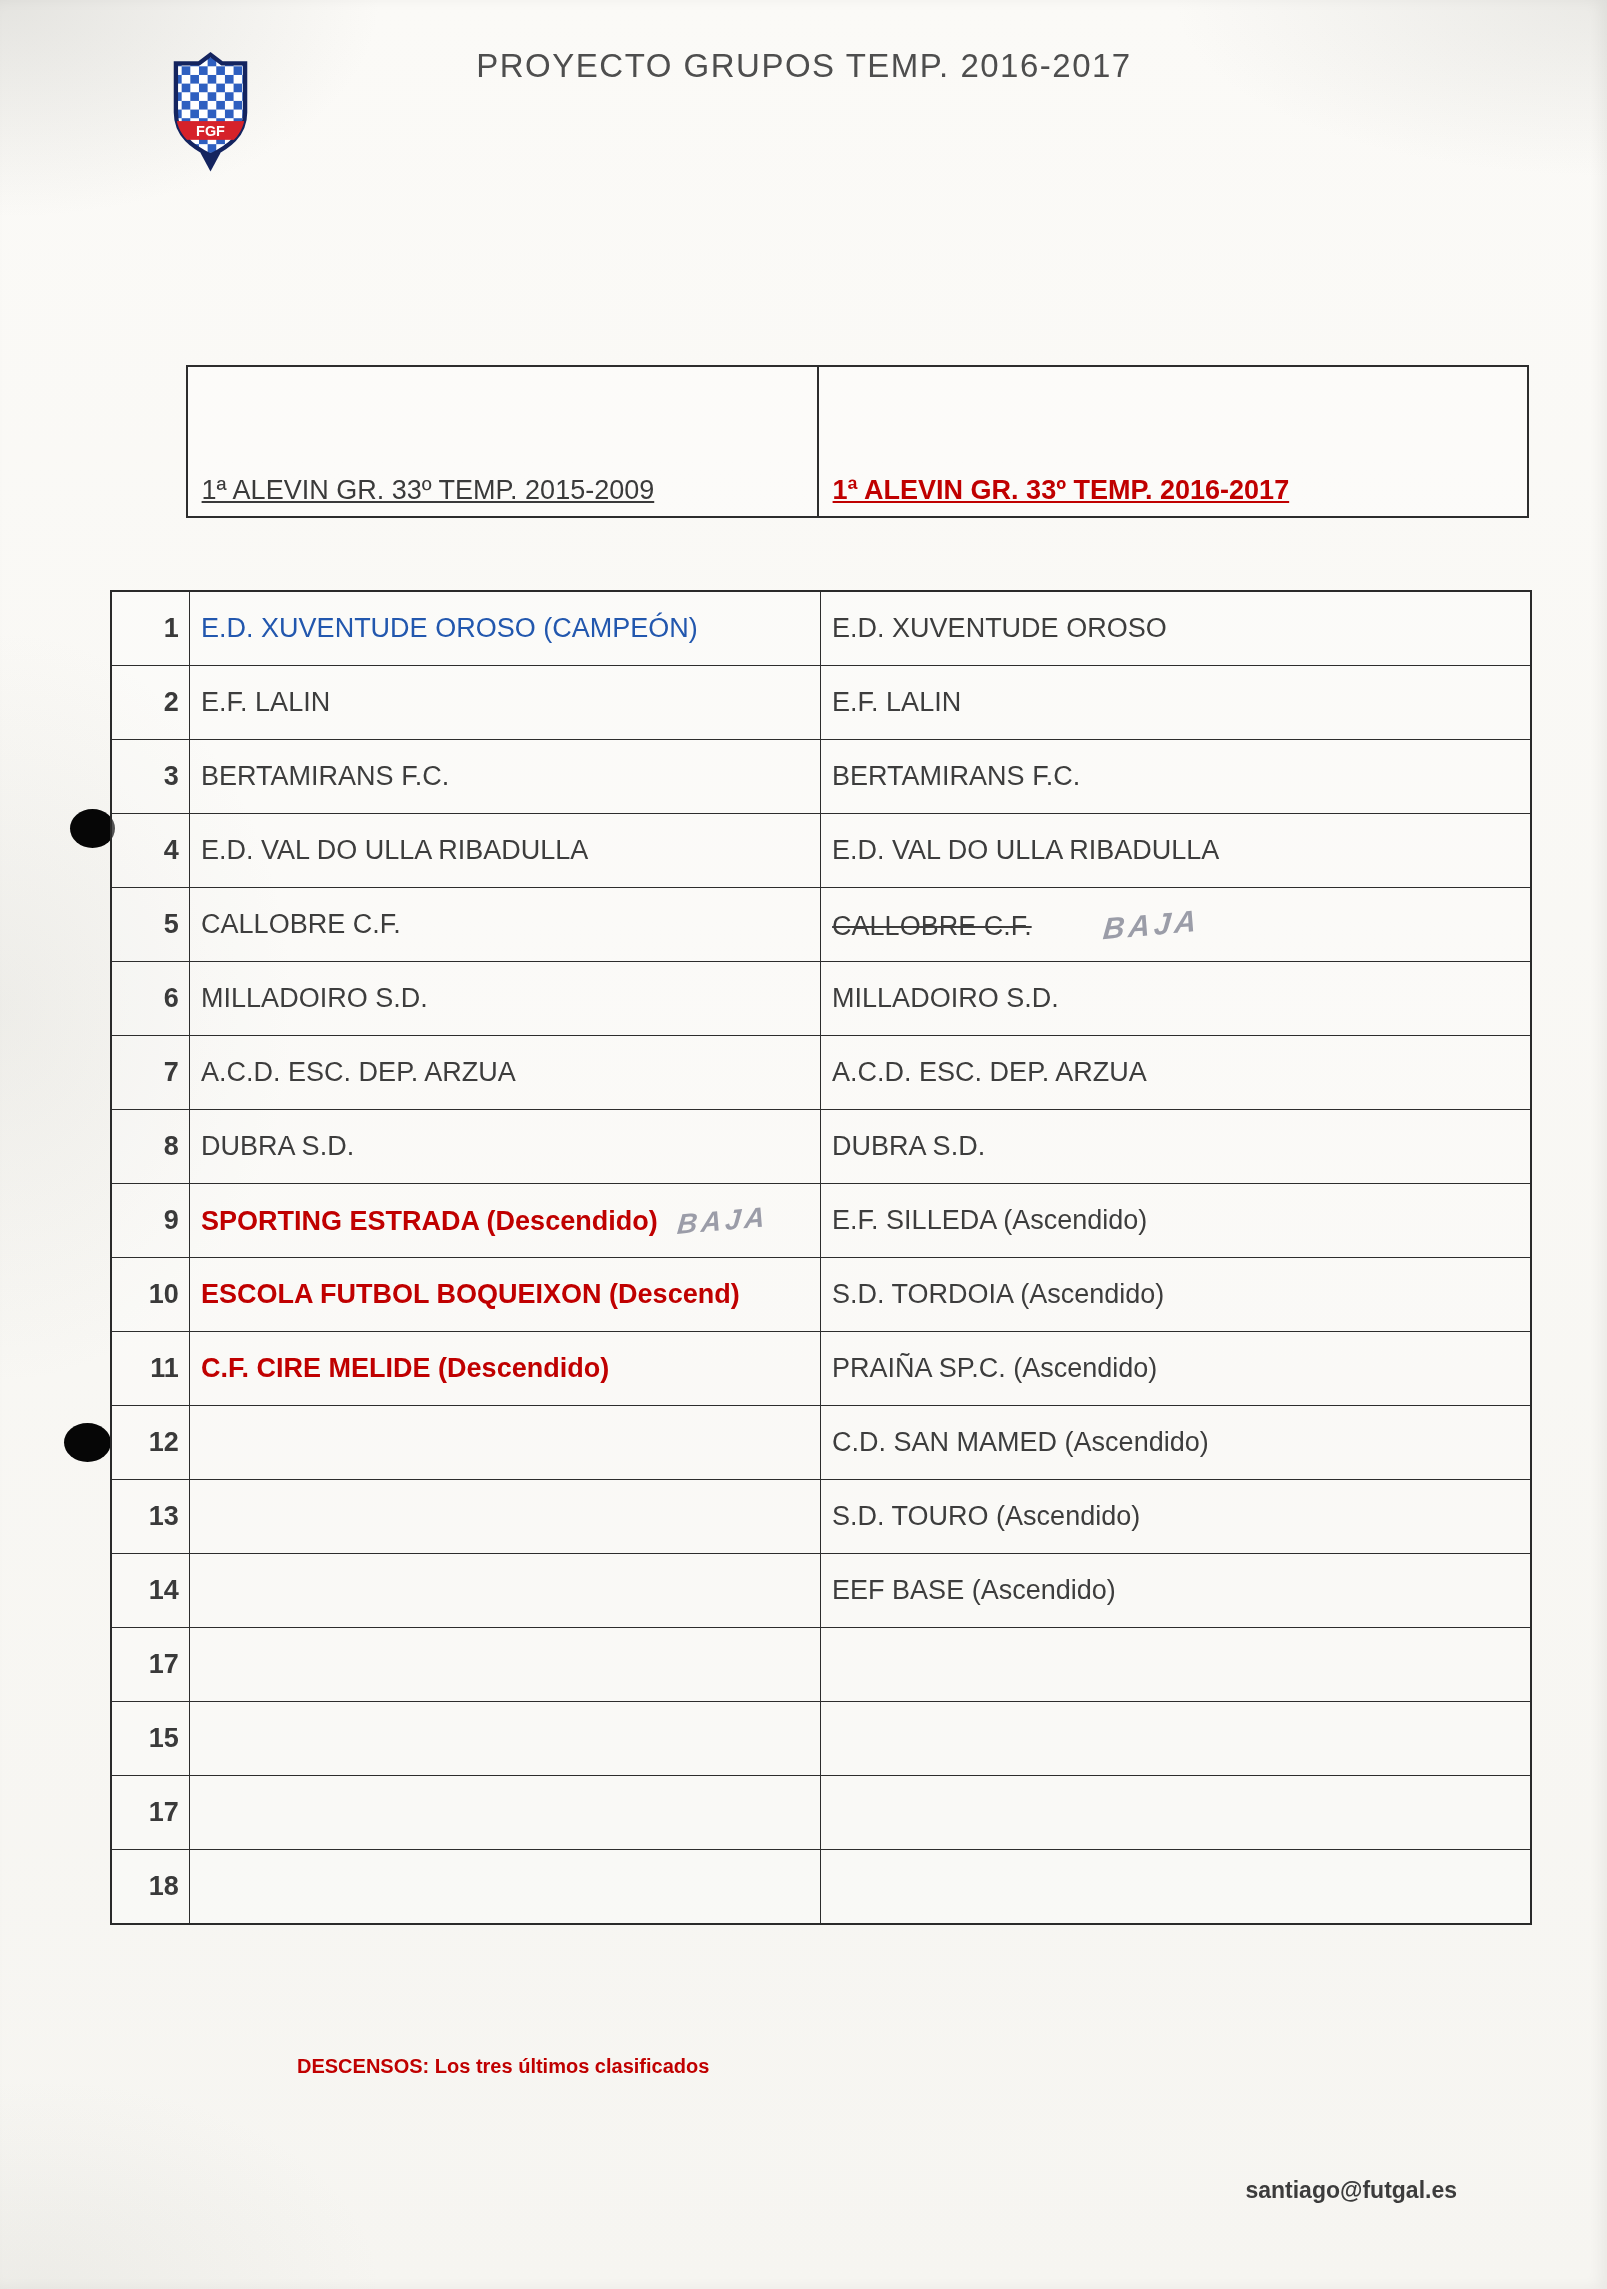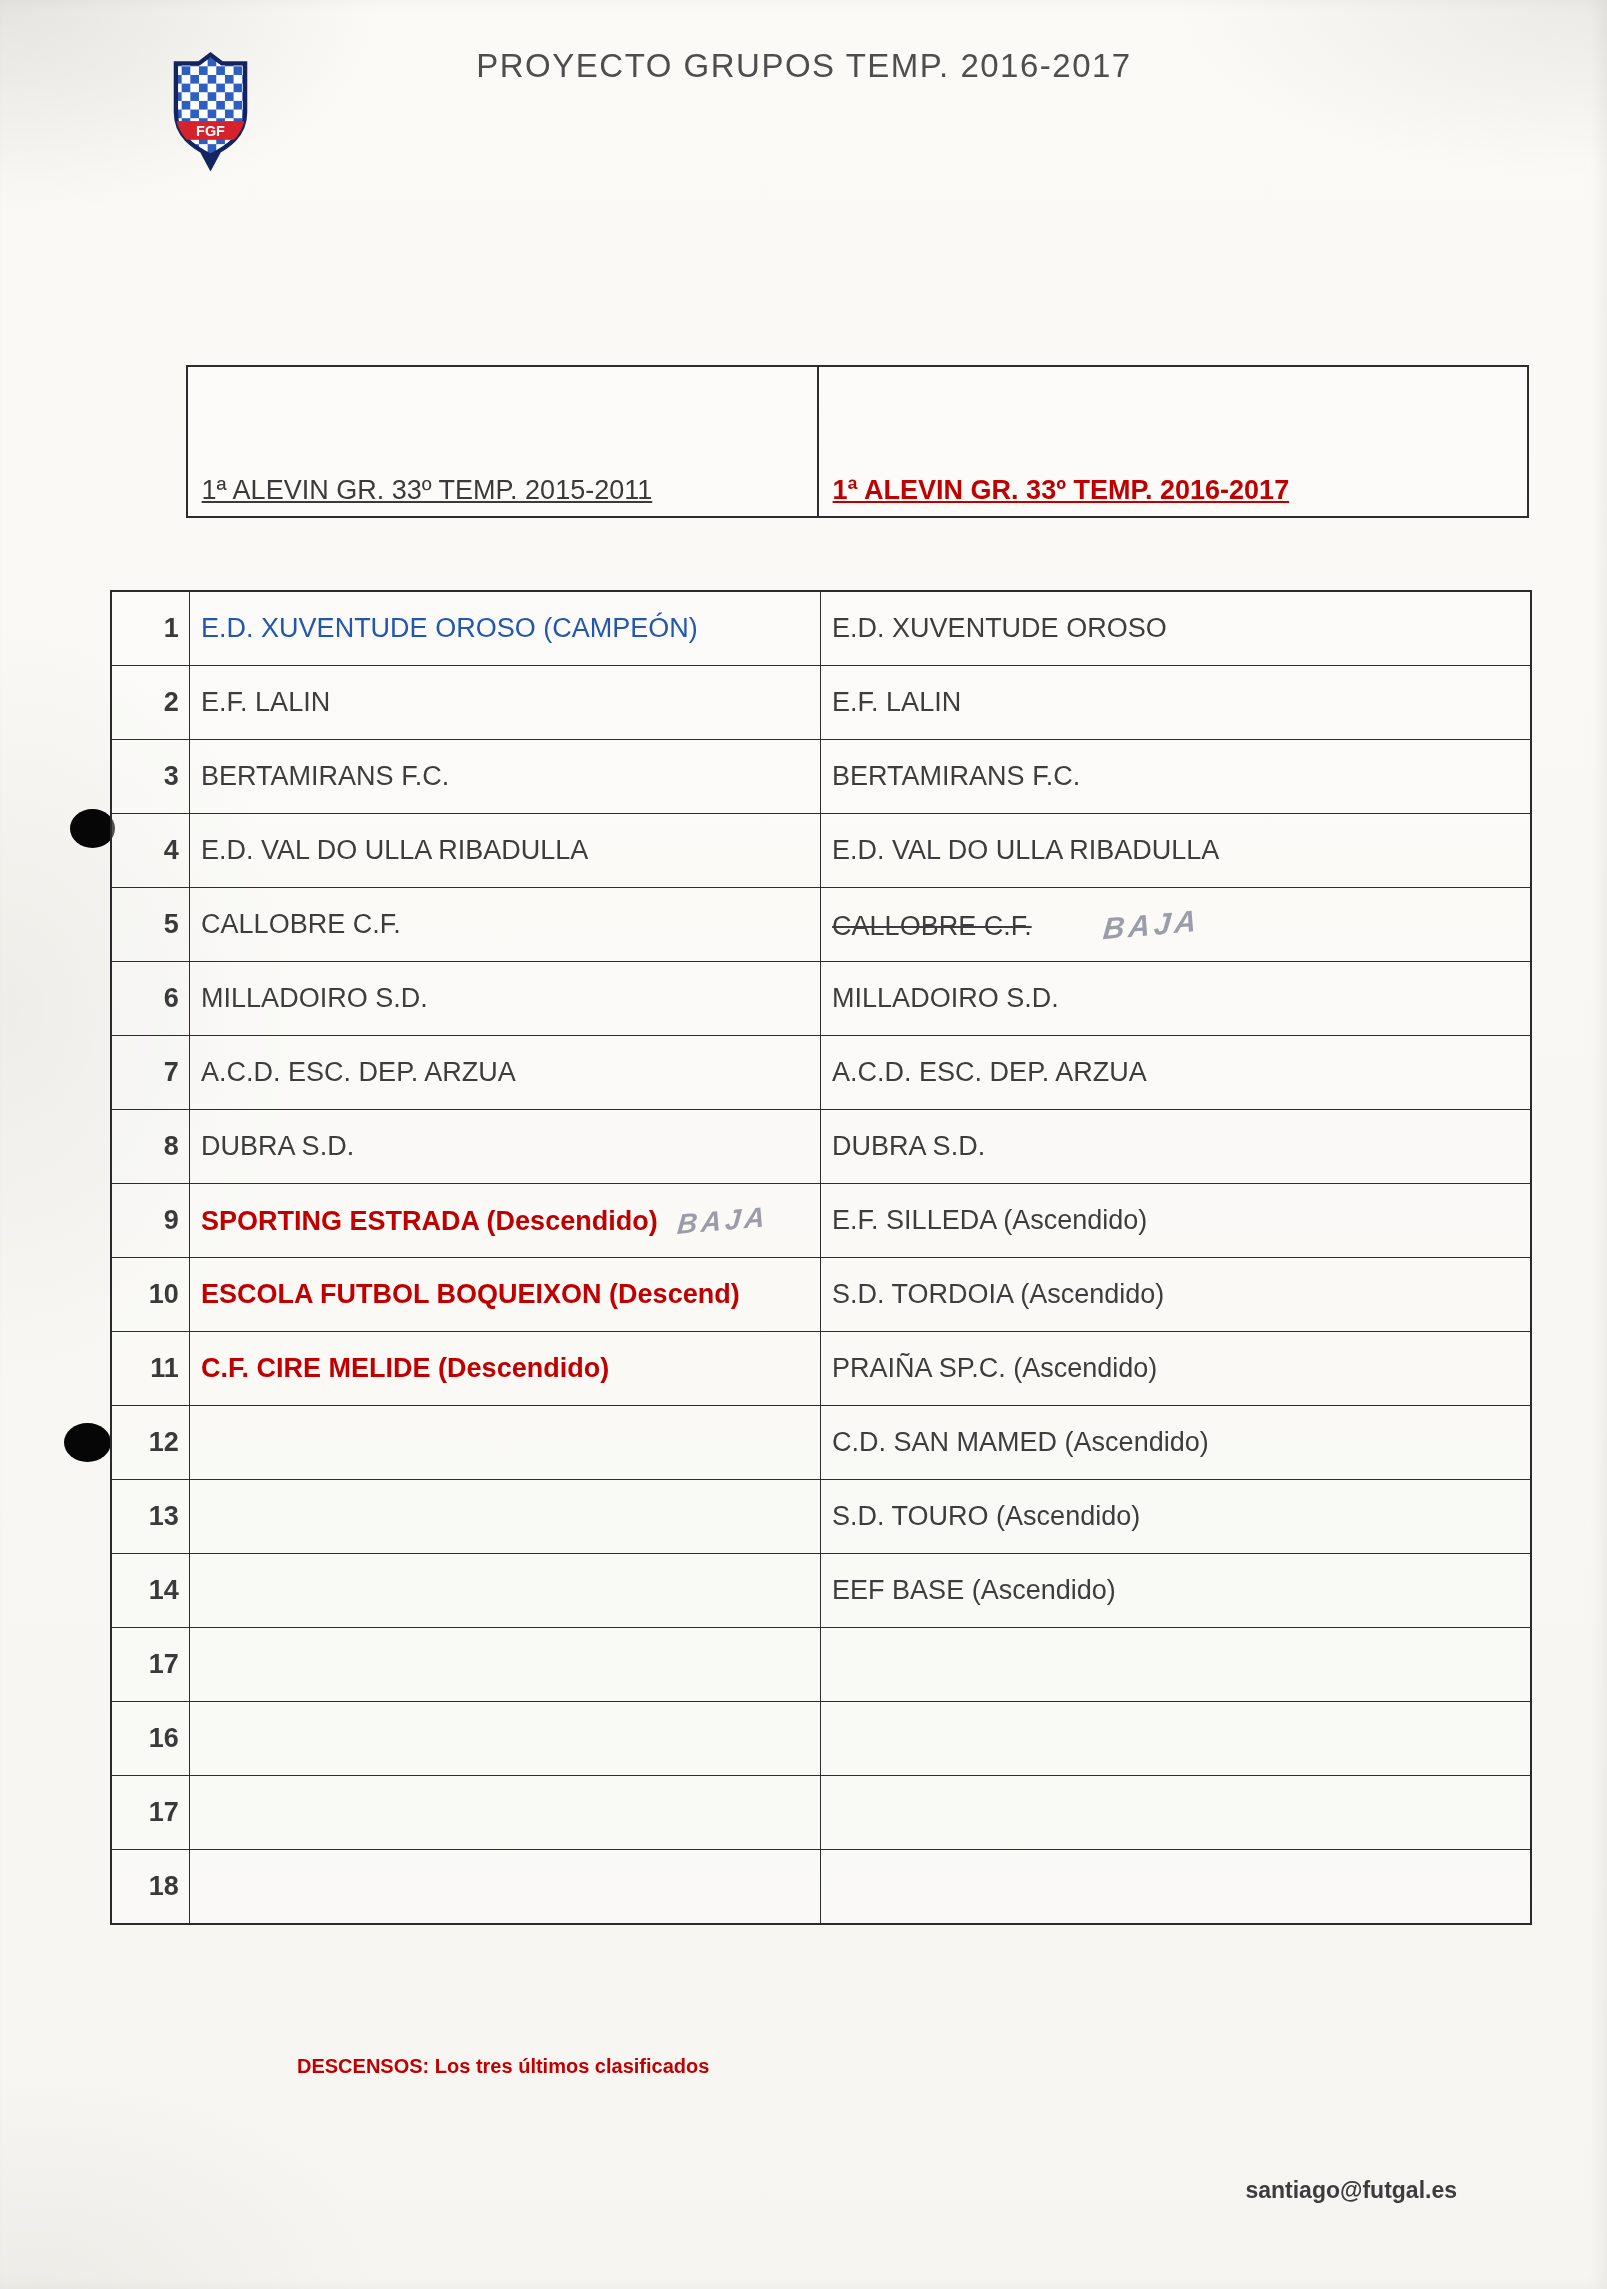--- a/index.html
+++ b/index.html
@@ -90,21 +90,21 @@
       <path d="M25 72 L32 85 L39 72 Z" fill="#14245f"></path>
     </svg>
   </div>
 
   <h1 class="title">PROYECTO GRUPOS TEMP. 2016-2017</h1>
 
   <div class="hole hole-1"></div>
   <div class="hole hole-2"></div>
 
   <div class="season-header">
-    <div class="sh-cell sh-left">1ª ALEVIN GR. 33º TEMP. 2015-2011</div>
+    <div class="sh-cell sh-left">1ª ALEVIN GR. 33º TEMP. 2015-2009</div>
     <div class="sh-cell sh-right">1ª ALEVIN GR. 33º TEMP. 2016-2017</div>
   </div>
 
   <table class="groups">
     <colgroup>
         <col style="width:78px">
         <col style="width:631px">
         <col style="width:711px">
       </colgroup>
     <tbody>
@@ -183,21 +183,21 @@
         <td class="num">14</td>
         <td class="club"></td>
         <td class="club">EEF BASE (Ascendido)</td>
       </tr>
       <tr>
         <td class="num">17</td>
         <td class="club"></td>
         <td class="club"></td>
       </tr>
       <tr>
-        <td class="num">16</td>
+        <td class="num">15</td>
         <td class="club"></td>
         <td class="club"></td>
       </tr>
       <tr>
         <td class="num">17</td>
         <td class="club"></td>
         <td class="club"></td>
       </tr>
       <tr>
         <td class="num">18</td>

